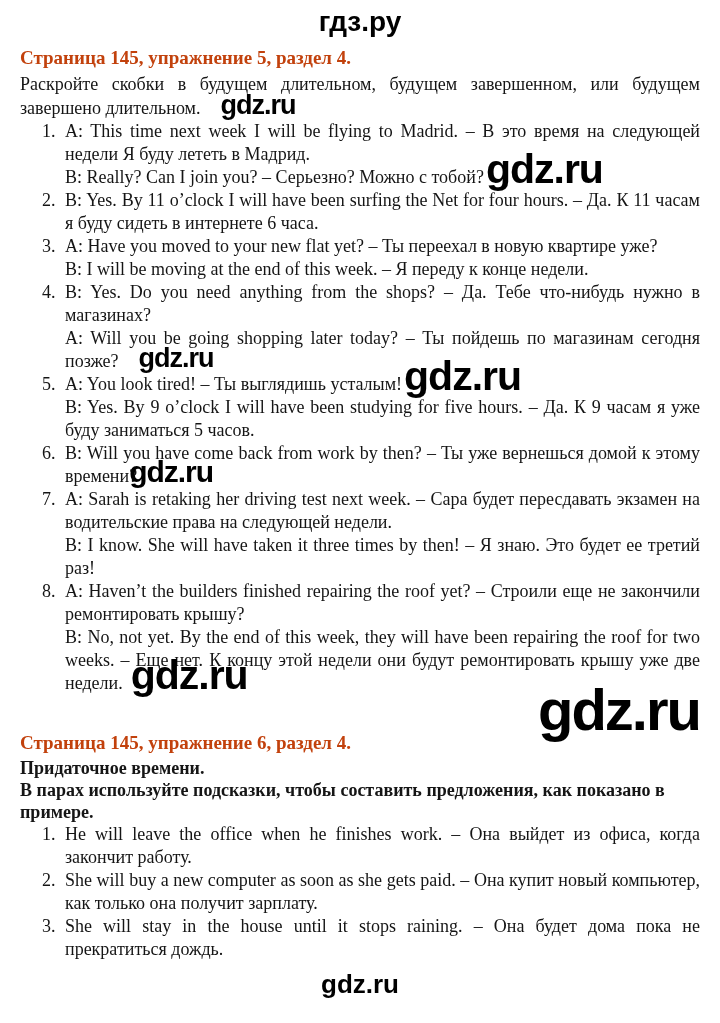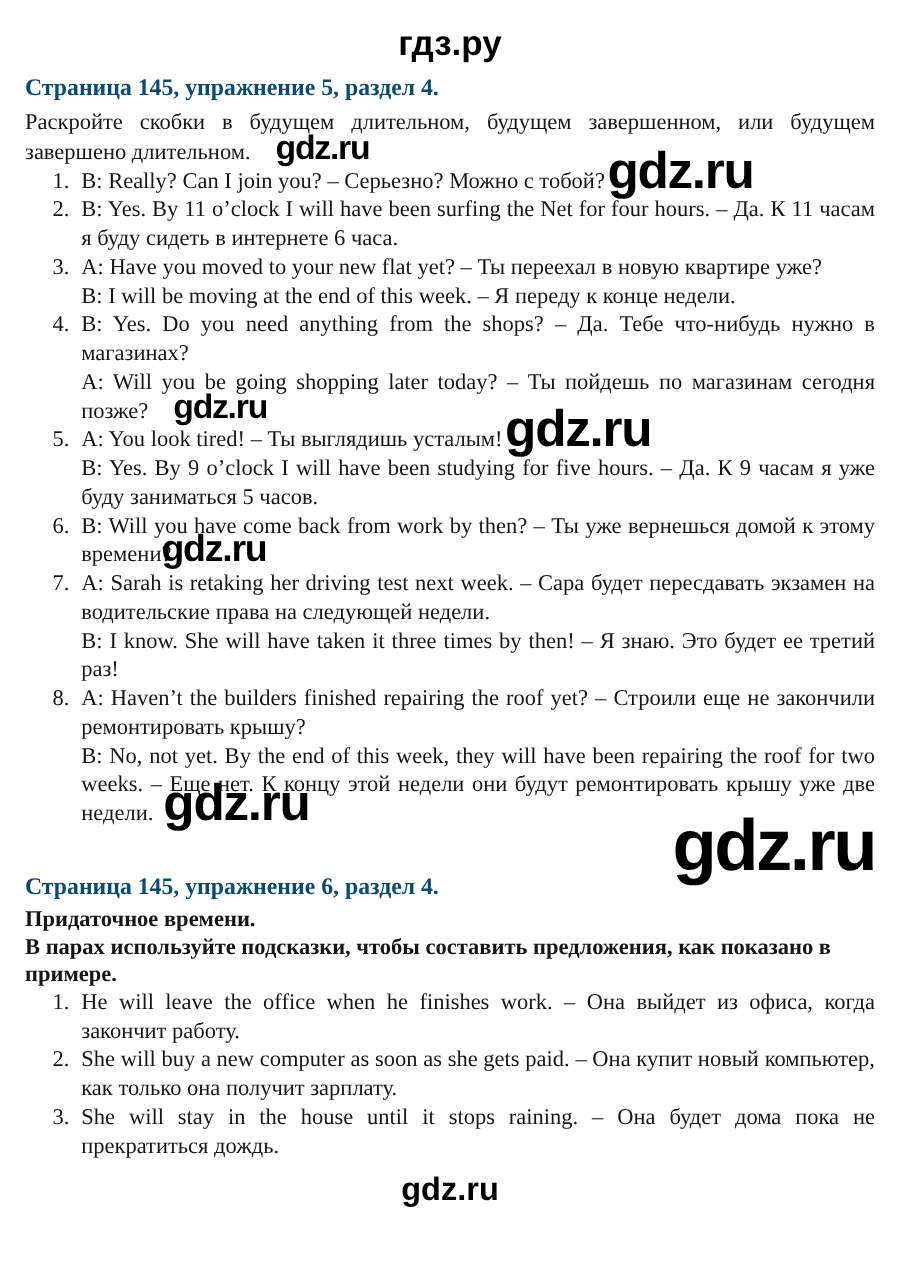--- a/index.html
+++ b/index.html
@@ -5,38 +5,38 @@
   html,body{margin:0;padding:0;background:#ffffff;}
   .page{
     position:relative;
     width:720px;height:1023px;
     margin:0 auto;
     background:#ffffff;
     color:#151515;
     font-family:"Liberation Serif", serif;
     font-size:18px;
     box-sizing:border-box;
-    padding:19px 20px 0 20px;
+    padding:6px 20px 0 20px;
     overflow:hidden;
   }
   .site-header{
     text-align:center;
     font-family:"Liberation Sans", sans-serif;
     font-weight:700;
     font-size:28px;
     line-height:32px;
     color:#000;
     letter-spacing:0px;
   }
   .sec-heading{
     font-weight:700;
     font-size:19px;
     line-height:24px;
     margin:8px 0 2px 0;
-    color:#0c4a6e;
+    color:#c2410c;
   }
   .sec-heading.second{margin-top:36px;}
   .intro{
     margin:0;
     line-height:24px;
     text-align:justify;
   }
   .plain-line{
     margin:0;
     line-height:22px;
@@ -98,20 +98,21 @@
 
   <div class="site-header">гдз.ру</div>
 
   <div class="sec-heading">Страница 145, упражнение 5, раздел 4.</div>
 
   <p class="intro"><span>Раскройте скобки в будущем длительном, будущем завершенном, или будущем завершено длительном.</span><span class="wm wm-sm gap-lg">gdz.ru</span></p>
 
   <div class="list" id="ex5-list">
       <div class="item">
         <span class="num">1.</span>
+        <div class="part"><span>A: This time next week I will be flying to Madrid. – В это время на следующей недели Я буду лететь в Мадрид.</span></div>
         <div class="part"><span>B: Really? Can I join you? – Серьезно? Можно с тобой?</span><span class="wm wm-lg gap-none">gdz.ru</span></div>
       </div>
       <div class="item">
         <span class="num">2.</span>
         <div class="part"><span>B: Yes. By 11 o’clock I will have been surfing the Net for four hours. – Да. К 11 часам я буду сидеть в интернете 6 часа.</span></div>
       </div>
       <div class="item">
         <span class="num">3.</span>
         <div class="part"><span>A: Have you moved to your new flat yet? – Ты переехал в новую квартире уже?</span></div>
         <div class="part"><span>B: I will be moving at the end of this week. – Я переду к конце недели.</span></div>

